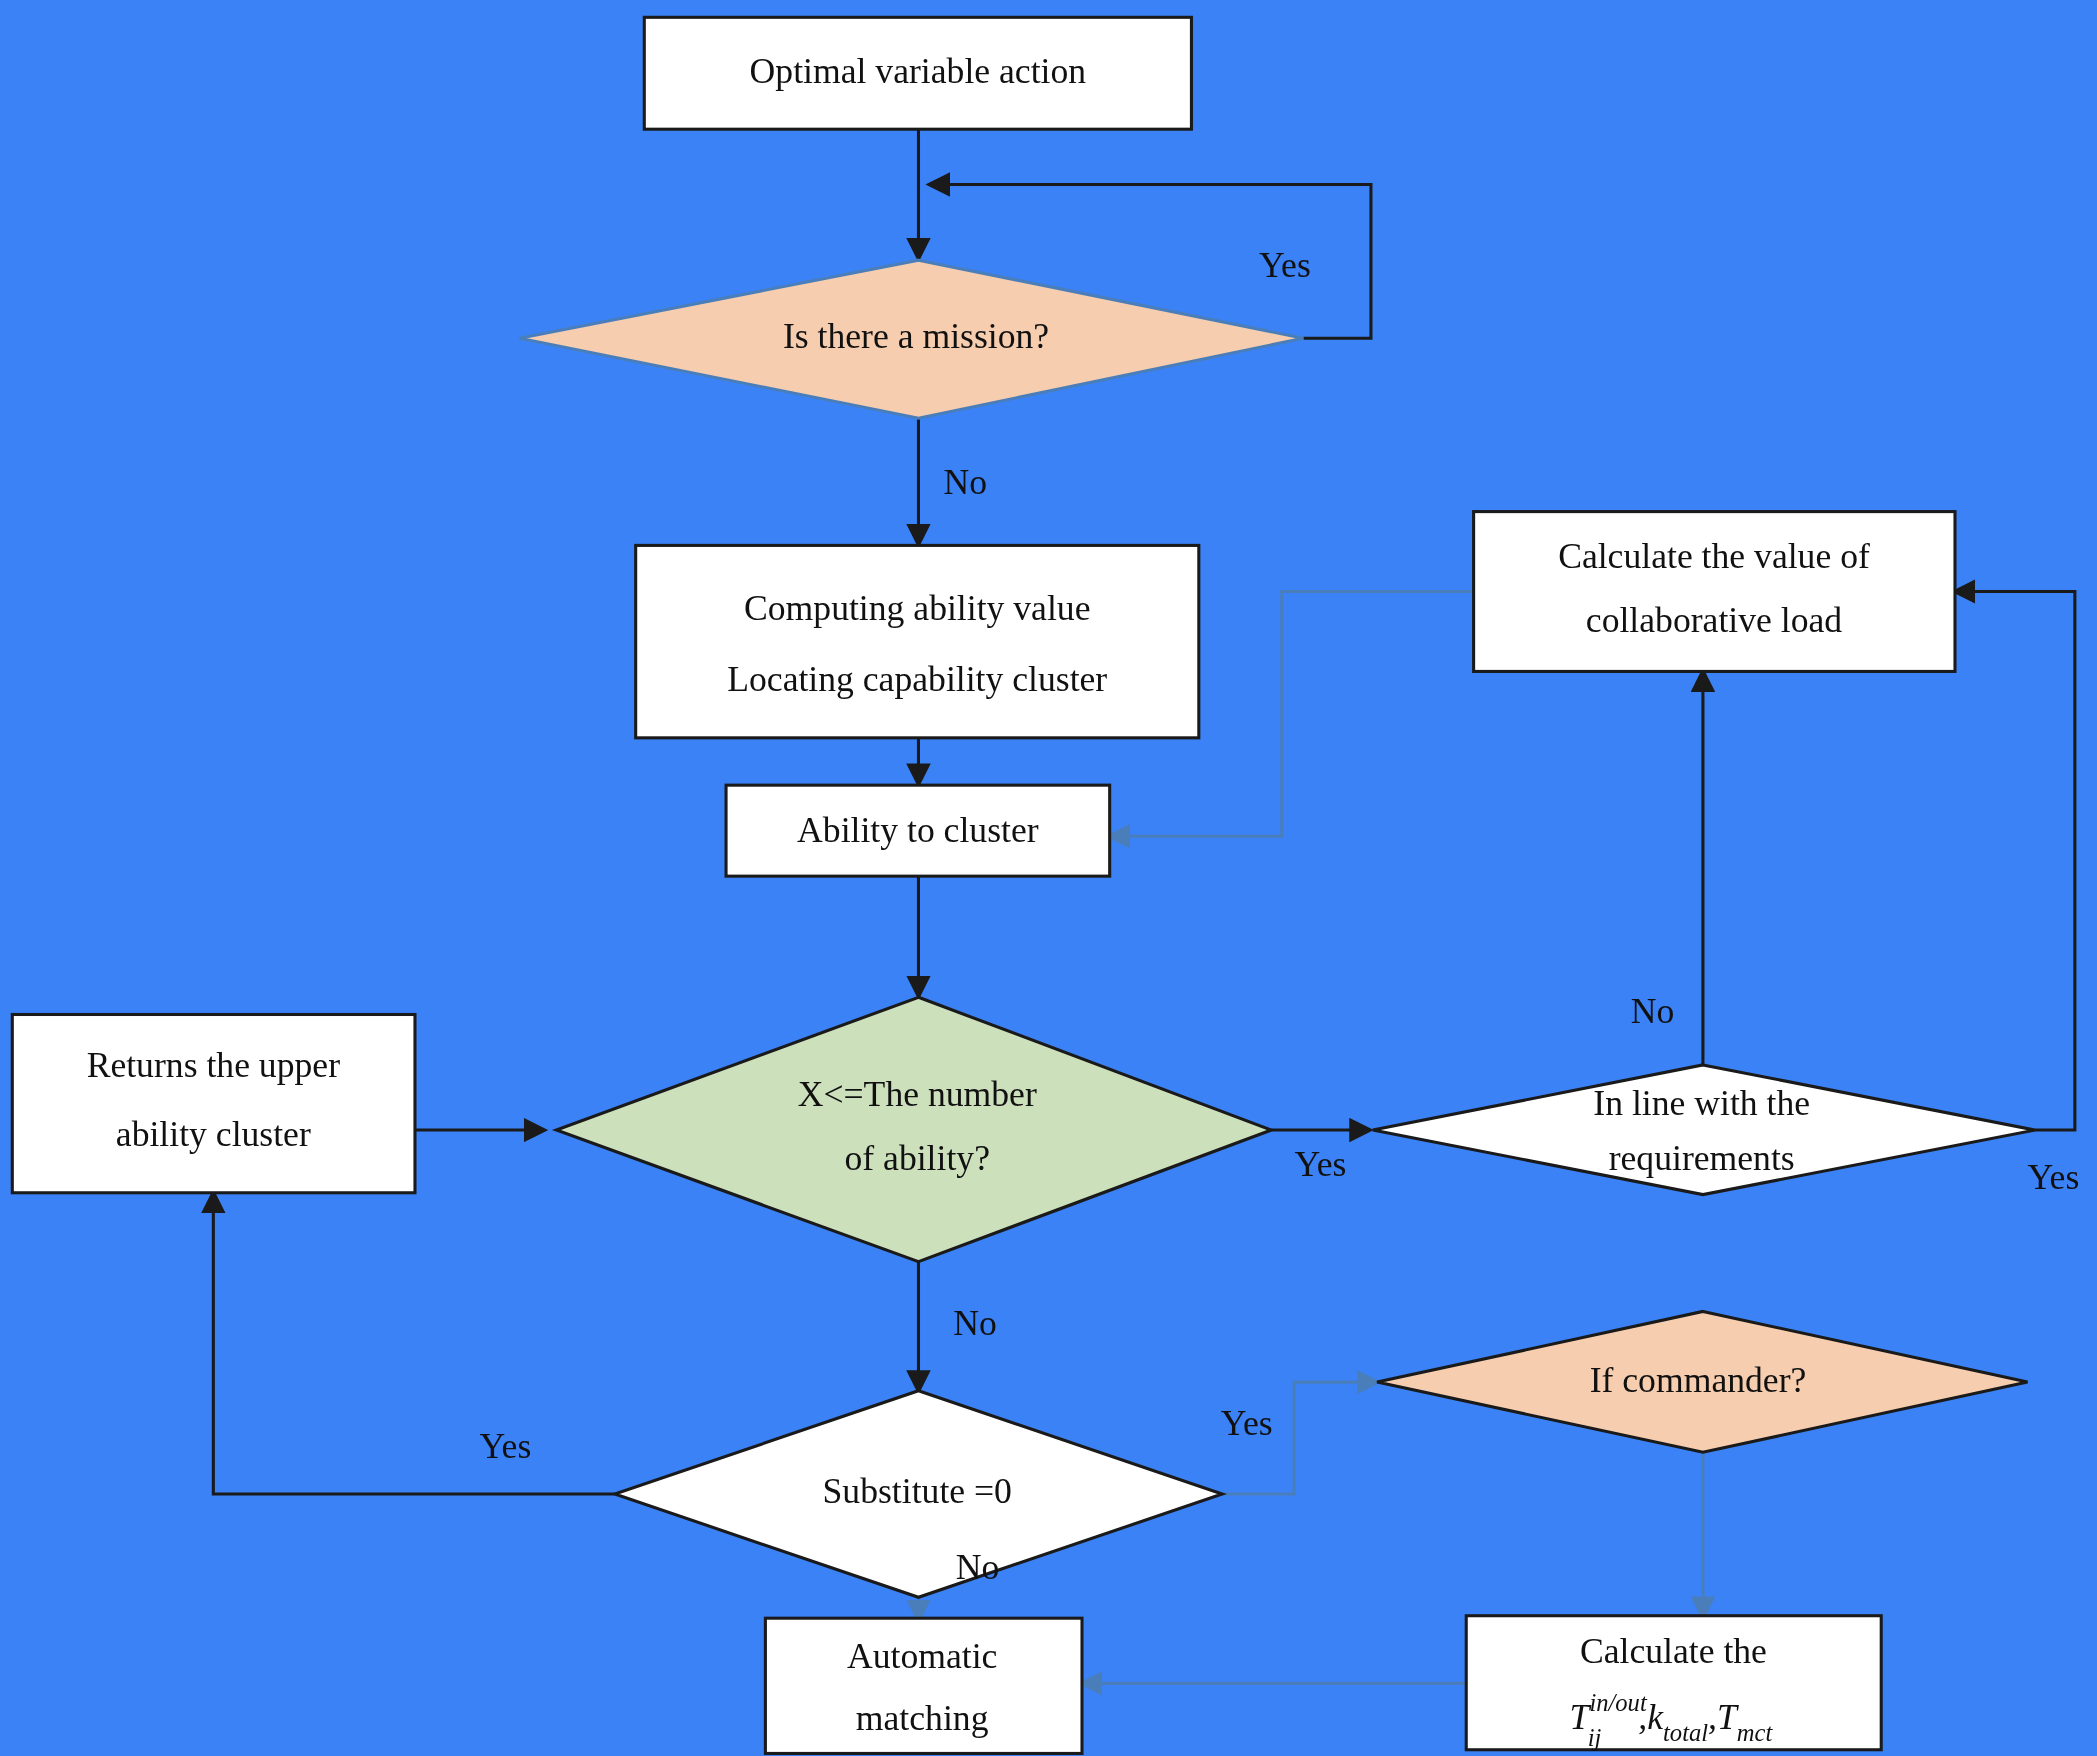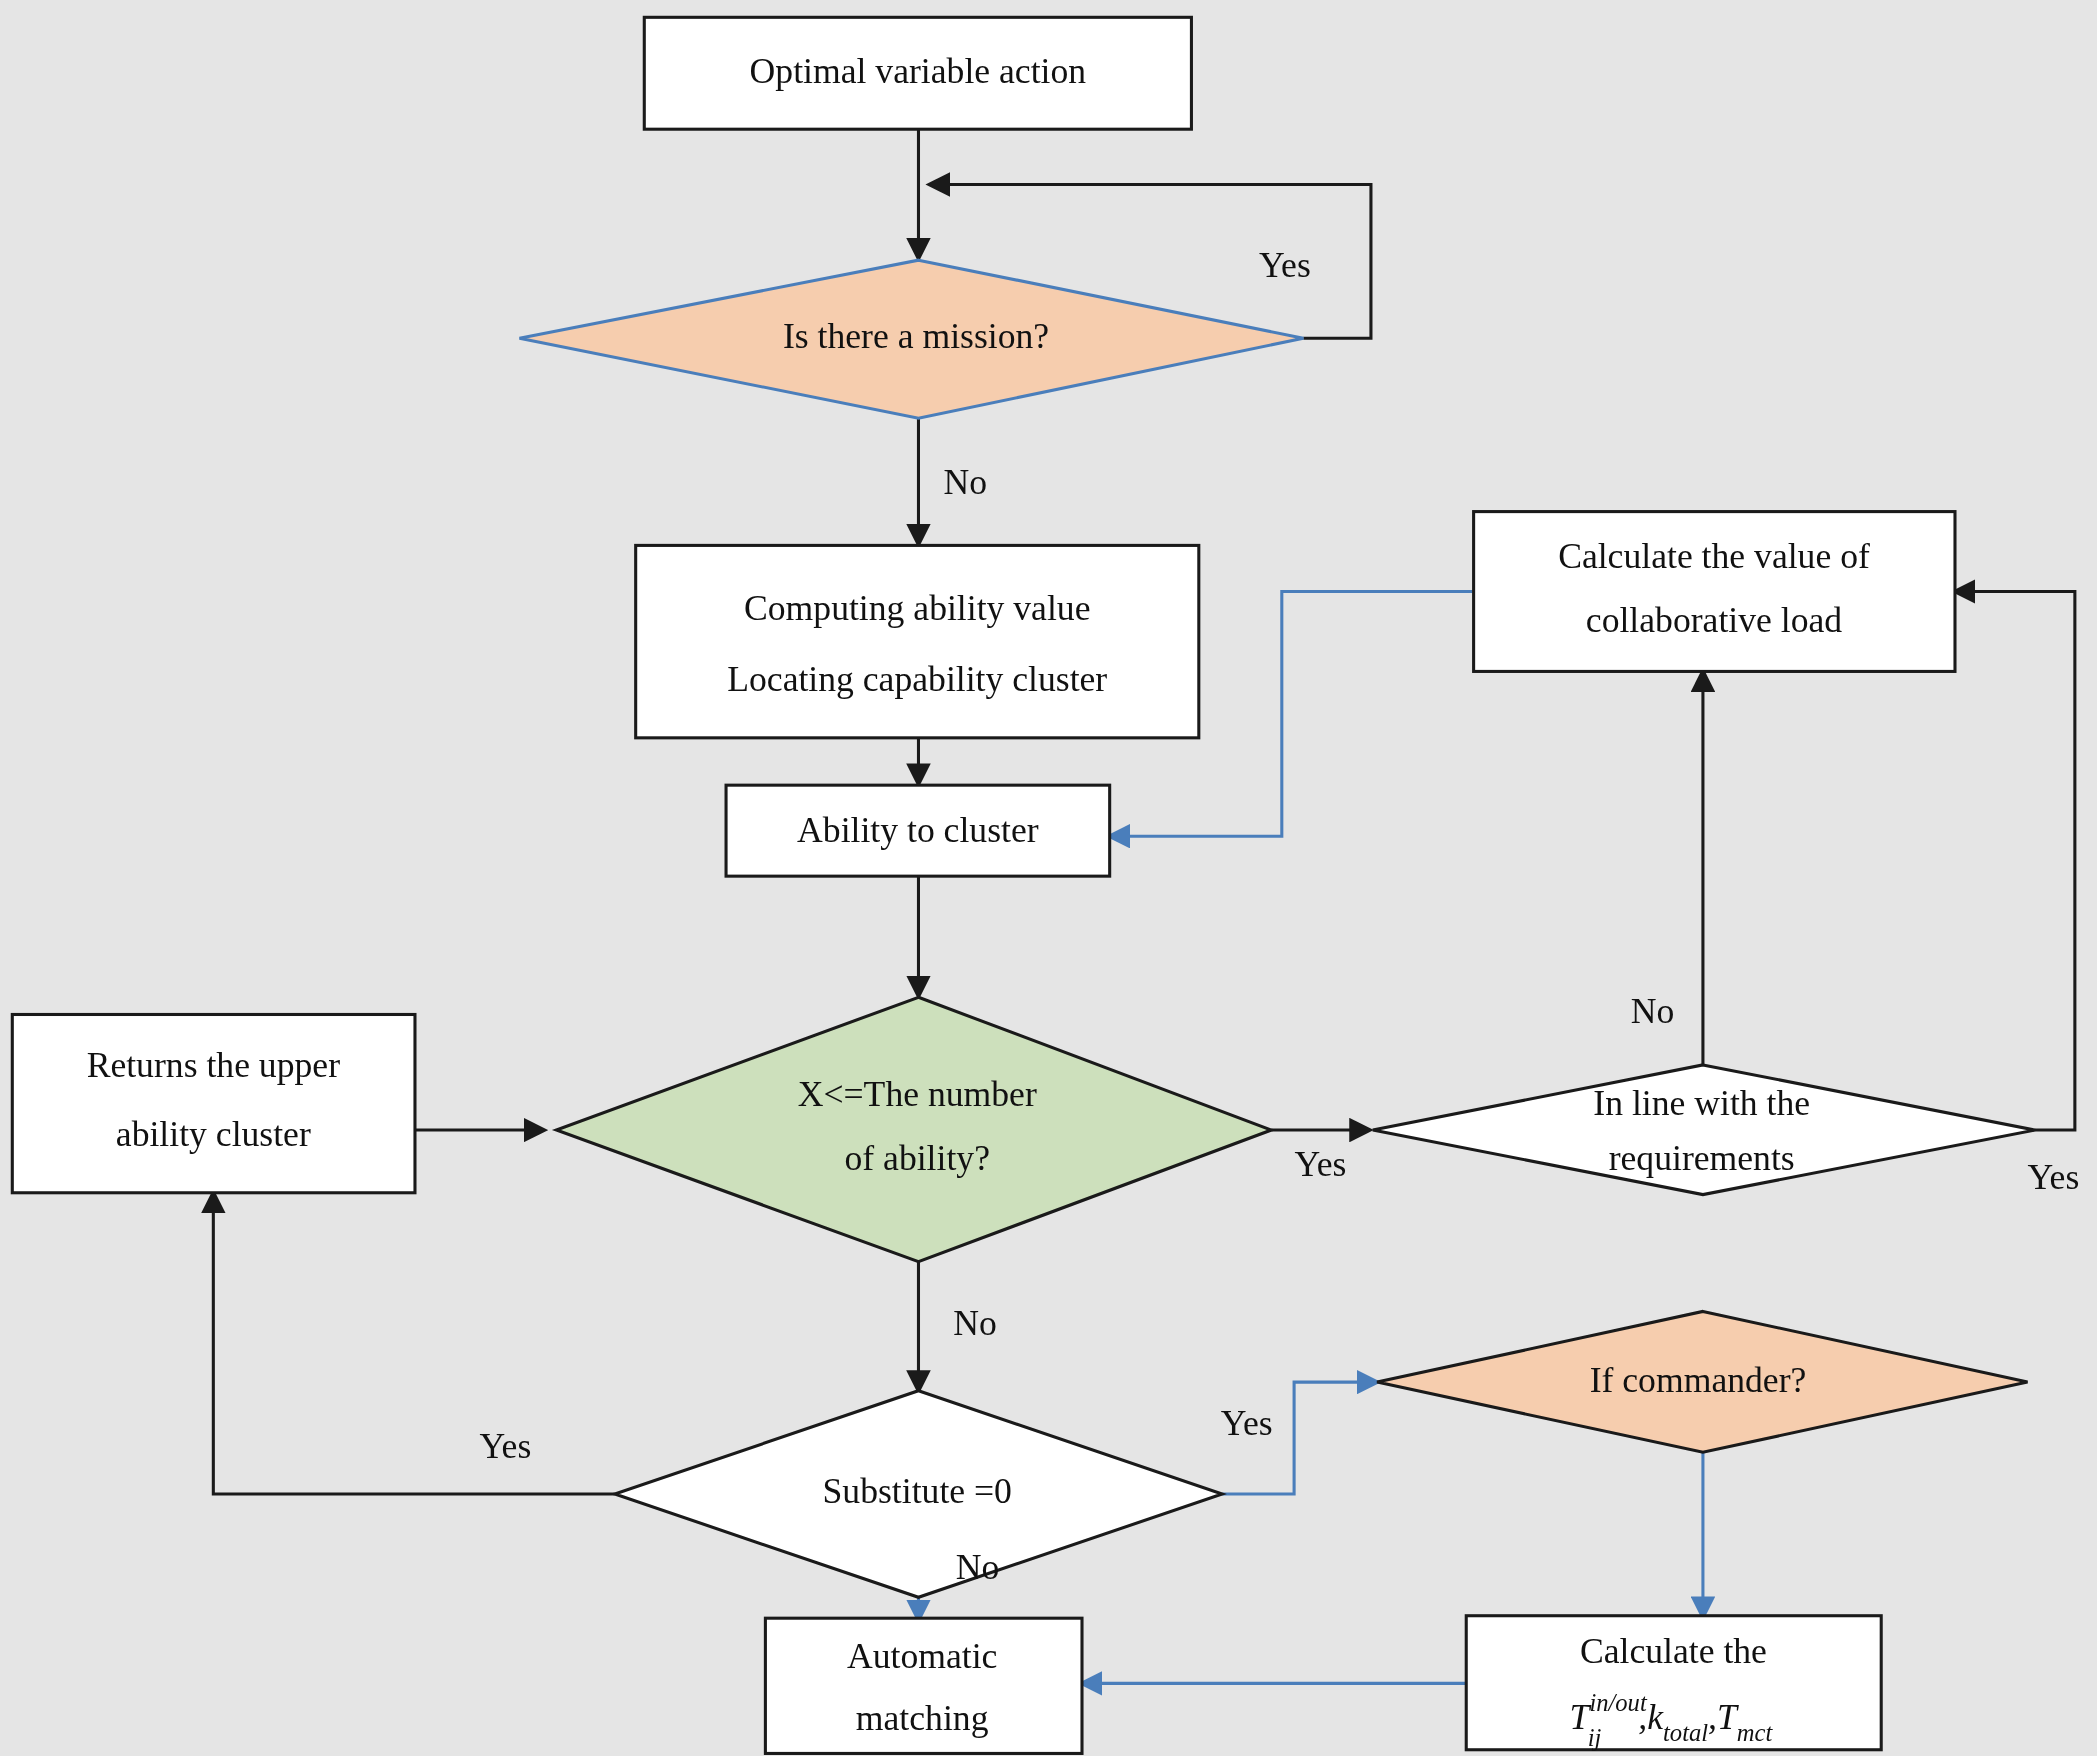--- a/index.html
+++ b/index.html
@@ -7,21 +7,21 @@
     padding: 0;
     background: #ffffff;
   }
   body {
     font-family: "Liberation Serif", "DejaVu Serif", serif;
   }
   #flowchart-root {
     position: relative;
     width: 2097px;
     height: 1756px;
-    background: #e5e5e5;
+    background: #3b82f6;
     overflow: hidden;
   }
   svg#flow-svg {
     position: absolute;
     top: 0;
     left: 0;
     width: 2097px;
     height: 1756px;
     display: block;
   }

